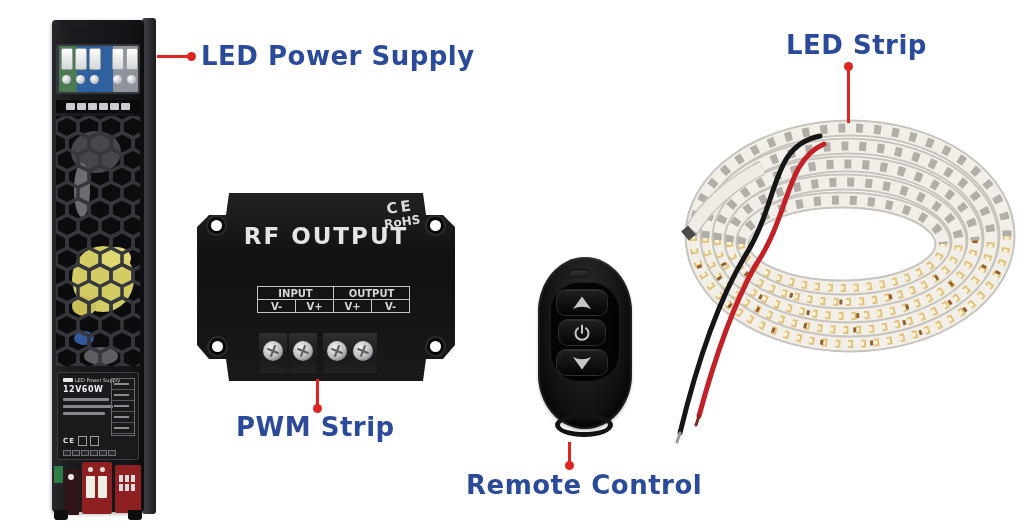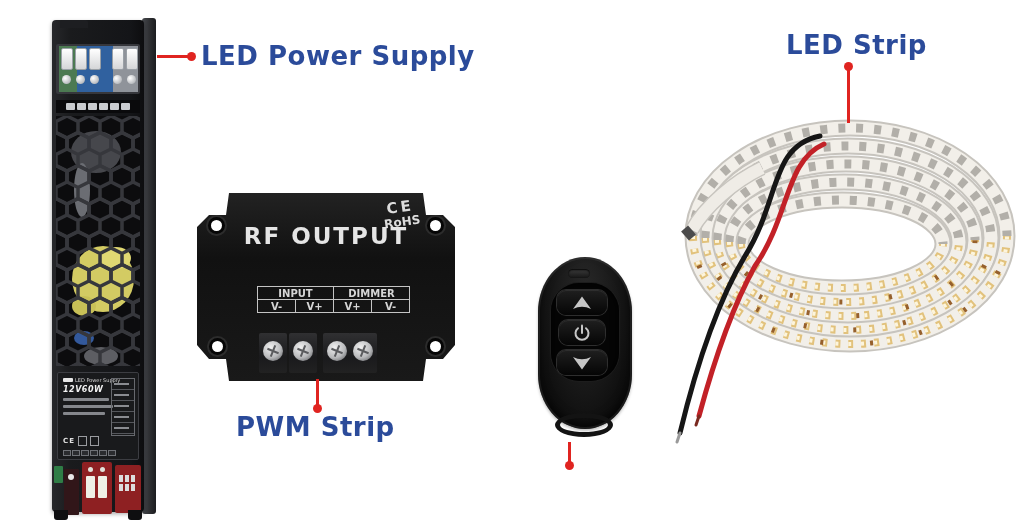--- a/index.html
+++ b/index.html
@@ -44,21 +44,21 @@
           background:radial-gradient(circle at 35% 35%,#fff,#b9bcc0 70%,#8e9196);}
   .psu-lstrip{position:absolute;left:4px;top:80px;width:84px;height:13px;background:#0a0a0c;
               display:flex;align-items:center;gap:2px;padding-left:10px;box-sizing:border-box;}
   .chip{width:9px;height:7px;background:#c9cbcf;border-radius:1px;}
   .psu-vents{position:absolute;left:4px;top:96px;width:84px;height:250px;}
   .psu-spec{position:absolute;left:5px;top:352px;width:82px;height:88px;background:#191a1c;
             border:1px solid #3c3d42;border-radius:2px;box-sizing:border-box;overflow:hidden;}
   .brandrow{display:flex;gap:2px;align-items:center;margin:4px 0 0 5px;}
   .logo{width:10px;height:4px;background:#e8e8e8;border-radius:1px;}
   .brandtxt{font-size:5px;color:#d8d8d8;white-space:nowrap;}
-  .rating{margin:2px 0 0 5px;font-size:8px;font-weight:700;color:#f2f2f2;letter-spacing:.5px;font-style:italic;}
+  .rating{margin:2px 0 0 5px;font-size:8px;font-weight:700;color:#f2f2f2;letter-spacing:.5px;}
   .sbar{height:3px;background:#85878c;border-radius:1px;margin:4px 0 0 5px;}
   .sgrid{position:absolute;right:3px;top:5px;width:24px;height:58px;border:1px solid #67696e;box-sizing:border-box;}
   .sgrow{height:11px;border-bottom:1px solid #55575c;display:flex;align-items:center;box-sizing:border-box;}
   .sgbar{width:70%;height:2px;background:#8a8c91;margin-left:2px;}
   .cerow{position:absolute;left:5px;bottom:13px;display:flex;gap:3px;align-items:center;}
   .cemark{font-size:7px;color:#e0e0e0;font-weight:700;letter-spacing:1px;}
   .certbox{width:7px;height:8px;border:1px solid #9a9ca0;}
   .psu-bgrid{position:absolute;left:5px;bottom:3px;display:flex;gap:1px;}
   .bcell{width:8px;height:6px;border:1px solid #6f7176;background:#2a2b2e;box-sizing:border-box;}
   .bt-green{position:absolute;left:2px;top:446px;width:9px;height:17px;background:#2f7d46;border-radius:1px;}
@@ -244,21 +244,21 @@
     <div class="dim-cert">
       <div class="ce">CE</div>
       <div class="rohs">RoHS</div>
     </div>
     <div class="dim-title">RF OUTPUT</div>
 
     <table class="dim-table">
       <tbody>
           <tr>
         <th colspan="2">INPUT</th>
-        <th colspan="2">DIMMER</th>
+        <th colspan="2">OUTPUT</th>
       </tr>
       <tr>
         <td>V-</td>
         <td>V+</td>
         <td>V+</td>
         <td>V-</td>
       </tr>
     </tbody>
       </table>
 
@@ -360,14 +360,15 @@
   <div class="adot  a-strip-dot"></div>
   <div class="aline a-strip-line"></div>
   <div class="lbl l-strip">LED Strip</div>
 
   <div class="aline a-dim-line"></div>
   <div class="adot  a-dim-dot"></div>
   <div class="lbl l-dim">PWM Strip</div>
 
   <div class="aline a-rem-line"></div>
   <div class="adot  a-rem-dot"></div>
+  <div class="lbl l-rem">Remote Control</div>
 
 </div>
 
 </body></html>

